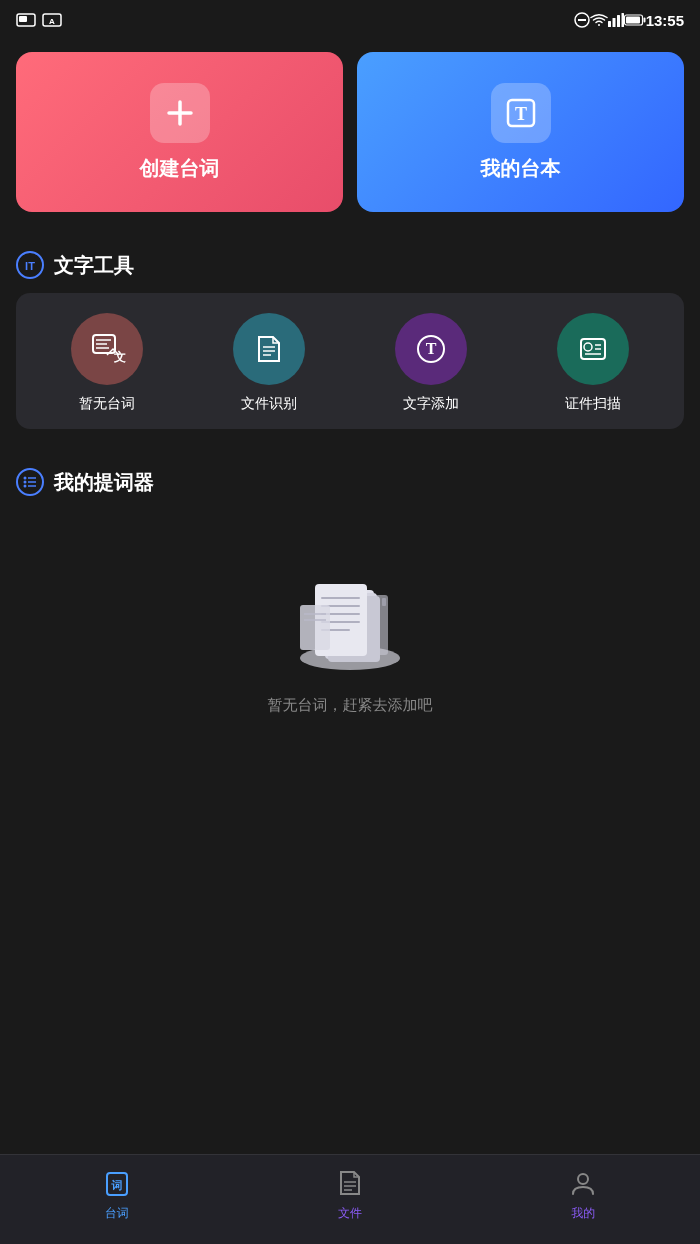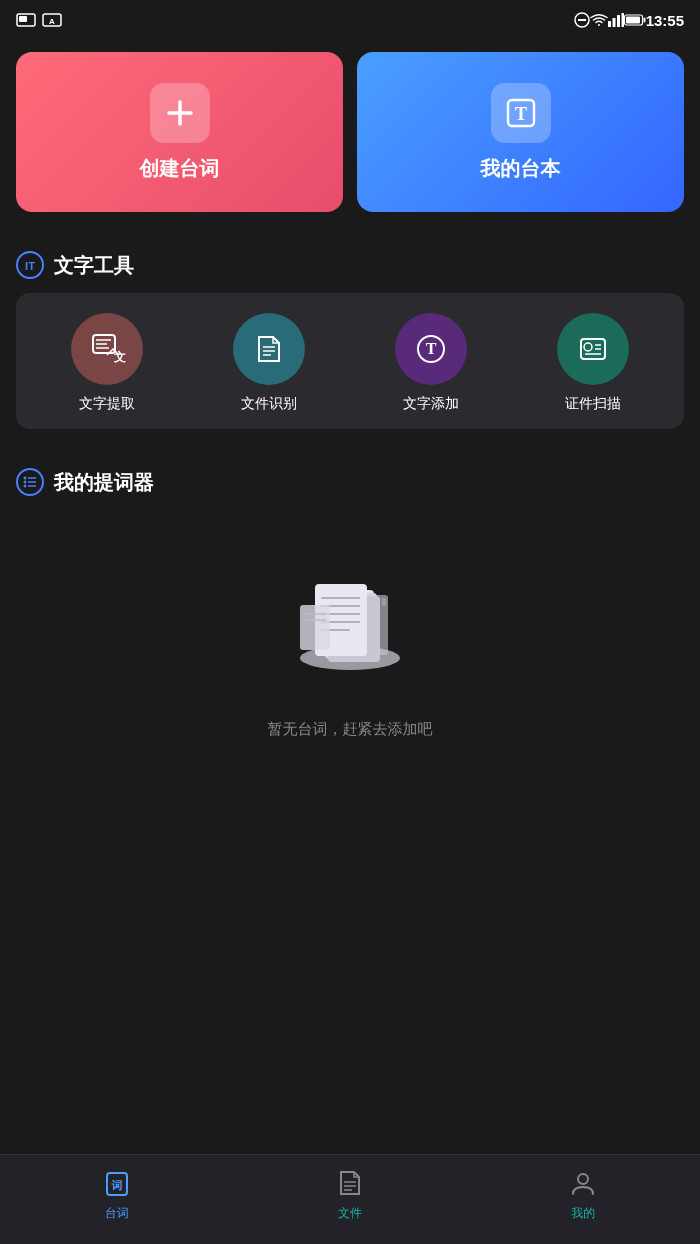--- a/index.html
+++ b/index.html
@@ -159,21 +159,20 @@
       color: #ffffff;
     }
 
     
     .empty-state {
       display: flex;
       flex-direction: column;
       align-items: center;
       justify-content: center;
       padding: 30px 0 10px;
-      gap: 24px;
     }
     .empty-illustration {
       width: 160px;
       height: 140px;
       margin-bottom: 16px;
     }
     .empty-text {
       font-size: 15px;
       color: #888888;
     }
@@ -203,21 +202,21 @@
       width: 36px;
       height: 36px;
       display: flex;
       align-items: center;
       justify-content: center;
     }
     .nav-label {
       font-size: 12px;
     }
     .nav-label-active { color: #4a9fff; }
-    .nav-label-inactive { color: #14b8a6; }
+    .nav-label-inactive { color: #8b5cf6; }
 
     
     svg { display: block; }
   </style>
 </head>
 <body>
 
 <div class="status-bar">
   <div class="status-bar-left">
 
@@ -303,21 +302,21 @@
       <div class="tool-circle tool-circle-1">
         <svg width="40" height="40" viewBox="0 0 40 40">
           <rect x="6" y="6" width="22" height="18" rx="3" fill="none" stroke="white" stroke-width="2"></rect>
           <line x1="9" y1="11" x2="24" y2="11" stroke="white" stroke-width="1.5"></line>
           <line x1="9" y1="15" x2="20" y2="15" stroke="white" stroke-width="1.5"></line>
           <line x1="9" y1="19" x2="22" y2="19" stroke="white" stroke-width="1.5"></line>
           <text x="27" y="32" font-size="12" fill="white" font-weight="bold">文</text>
           <path d="M20 26 L26 20 L32 26" fill="none" stroke="white" stroke-width="1.5"></path>
         </svg>
       </div>
-      <span class="tool-label">文字提取</span>
+      <span class="tool-label">暂无台词</span>
     </div>
 
     <div class="tool-item">
       <div class="tool-circle tool-circle-2">
         <svg width="40" height="40" viewBox="0 0 40 40">
           <path d="M10 8 L24 8 L30 14 L30 32 L10 32 Z" fill="none" stroke="white" stroke-width="2"></path>
           <path d="M24 8 L24 14 L30 14" fill="none" stroke="white" stroke-width="1.5"></path>
           <line x1="14" y1="18" x2="26" y2="18" stroke="white" stroke-width="1.5"></line>
           <line x1="14" y1="22" x2="26" y2="22" stroke="white" stroke-width="1.5"></line>
           <line x1="14" y1="26" x2="22" y2="26" stroke="white" stroke-width="1.5"></line>

